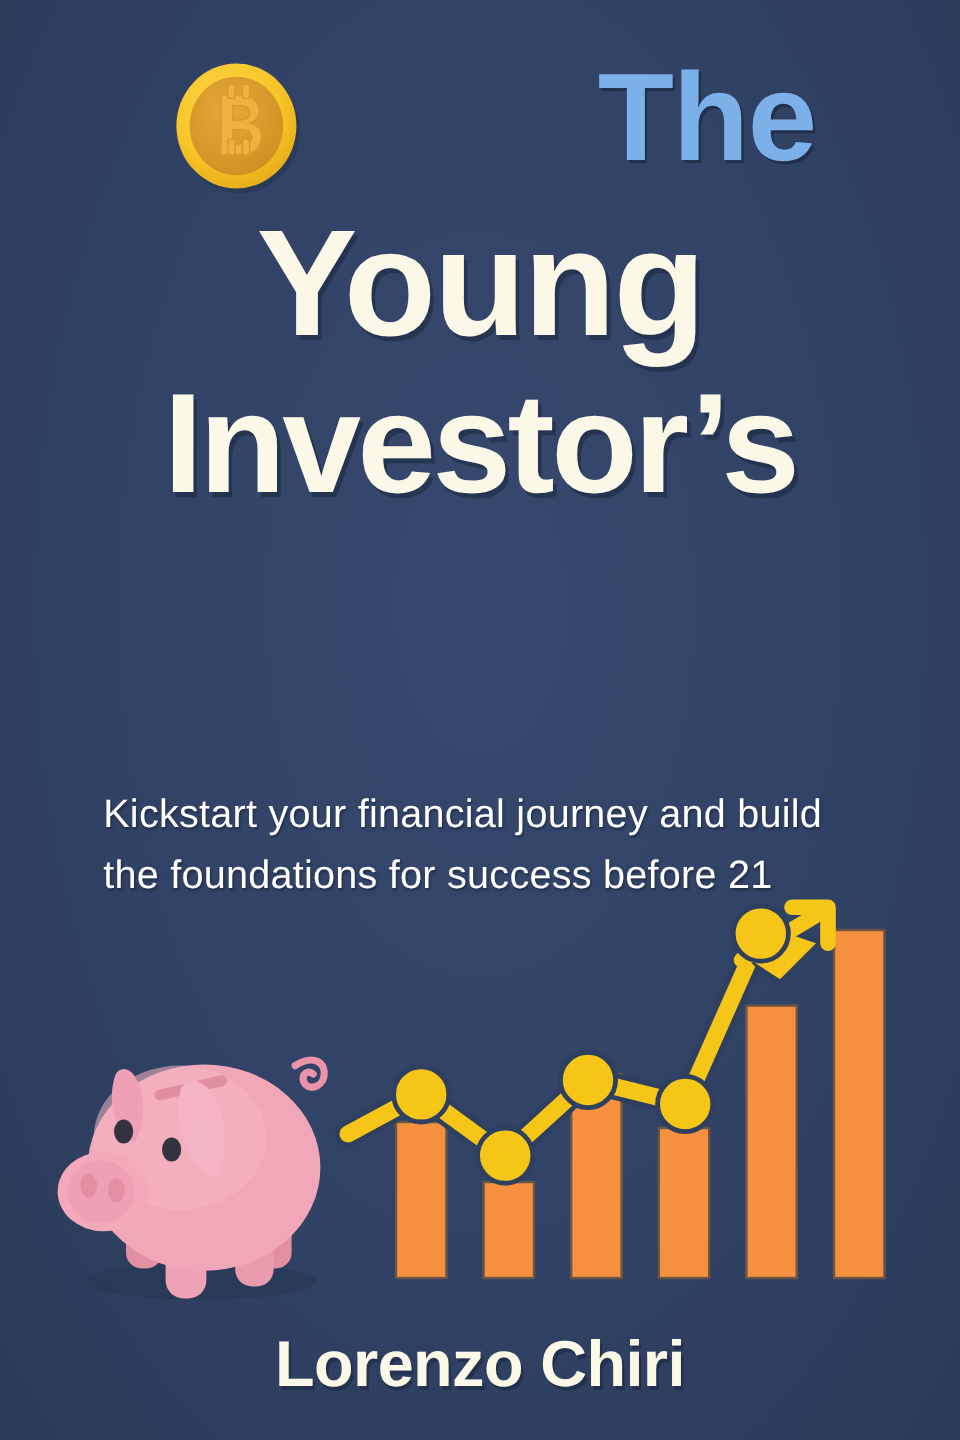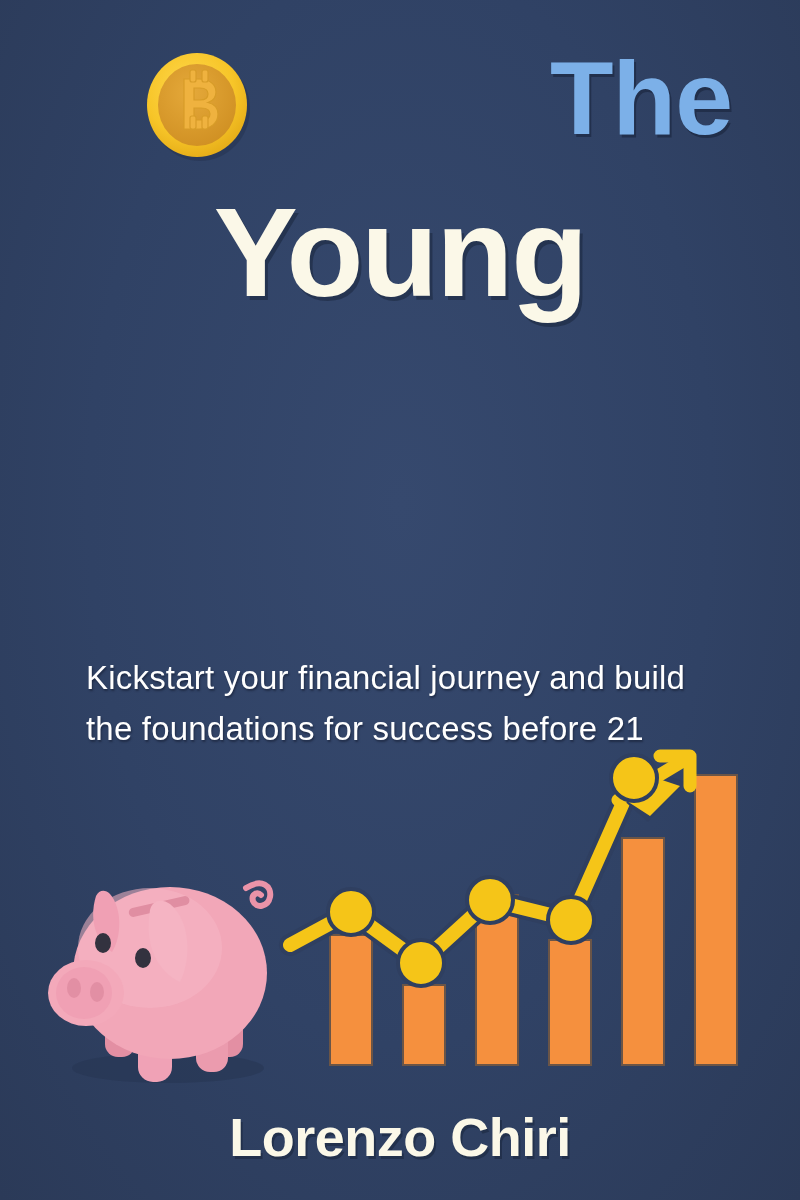--- a/index.html
+++ b/index.html
@@ -27,41 +27,40 @@
     height: 115px;
   }
 
   
   .title-block {
     position: absolute;
     left: 0;
     top: 46px;
     width: 800px;
     text-align: right;
-    padding-right: 68px;
+    padding-right: 120px;
     box-sizing: border-box;
   }
   .t-the {
     display: block;
     font-size: 104px;
     line-height: 104px;
     font-weight: 700;
     letter-spacing: -1px;
     color: #7cb0e8;
     text-shadow: 2px 3px 0 rgba(20,30,52,0.5);
   }
   .title-rest {
     position: absolute;
     left: 0;
     top: 168px;
     width: 800px;
     text-align: center;
     box-sizing: border-box;
     padding: 0 18px;
-    margin-top: 17px;
   }
   .t-young, .t-investors {
     display: block;
     font-size: 126px;
     line-height: 135px;
     font-weight: 700;
     letter-spacing: -2px;
     color: #fbf8e8;
     text-shadow: 3px 4px 0 rgba(20,30,52,0.45);
   }
@@ -146,20 +145,21 @@
       </g>
     </svg>
   </div>
 
   <div class="title-block">
     <span class="t-the">The</span>
   </div>
 
   <div class="title-rest">
     <span class="t-young">Young</span>
+    <span class="t-investors">Investor’s</span>
   </div>
 
   <div class="subtitle">Kickstart your financial journey and build the foundations for success before 21</div>
 
   <div class="art">
     <svg width="800" height="370" viewBox="0 0 800 370">
 
       <g>
         <ellipse cx="168" cy="338" rx="96" ry="15" fill="#263552" opacity="0.55"></ellipse>
 

